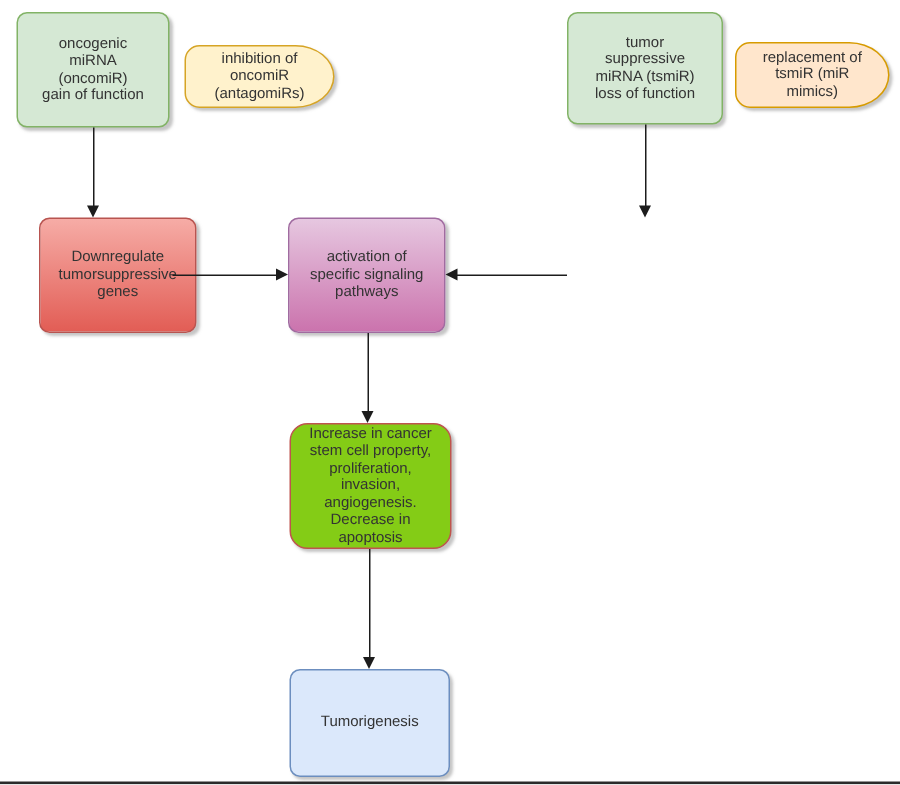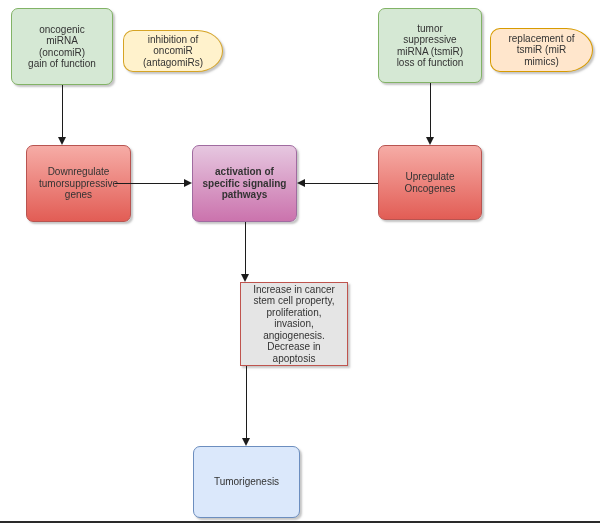--- a/index.html
+++ b/index.html
@@ -48,24 +48,23 @@
     background: linear-gradient(180deg, #f6aca6 0%, #e25d55 100%);
     border: 1.5px solid #b85450;
     border-radius: 7px;
   }
   .purple-grad {
     background: linear-gradient(180deg, #e6c7e0 0%, #cb73ad 100%);
     border: 1.5px solid #a06ba0;
     border-radius: 7px;
   }
   .pink {
-    background: #e5e5e5;
+    background: #84cc16;
     border: 1.5px solid #bf544e;
-    border-radius: 0;
-    margin-left: 47px;
+    border-radius: 12px;
   }
   .blue {
     background: #dbe8fb;
     border: 1.5px solid #6c8ebf;
     border-radius: 7px;
   }
 
   .vline { position: absolute; width: 1px; background: #1c1c1c; }
   .hline { position: absolute; height: 1px; background: #1c1c1c; }
   .ah { position: absolute; width: 0; height: 0; }
@@ -108,30 +107,26 @@
 tsmiR (miR
 mimics)</span>
   </div>
 
   <div class="node red-grad" style="left:10px; top:145px; width:105px; height:77px;margin-left:16px;">
     <span class="lbl">Downregulate
 tumorsuppressive
 genes</span>
   </div>
 
-  <div class="node purple-grad" style="left:192px; top:145px; width:105px; height:77px;font-weight:bold;">
+  <div class="node purple-grad" style="left:192px; top:145px; width:105px; height:77px;">
     <span class="lbl">activation of
 specific signaling
 pathways</span>
   </div>
 
-  <div class="node red-grad" style="left:378px; top:145px; width:104px; height:75px;">
-    <span class="lbl">Upregulate
-Oncogenes</span>
-  </div>
 
   <div class="node pink" style="left:193px; top:282px; width:108px; height:84px;">
     <span class="lbl">Increase in cancer
 stem cell property,
 proliferation,
 invasion,
 angiogenesis.
 Decrease in
 apoptosis</span>
   </div>

